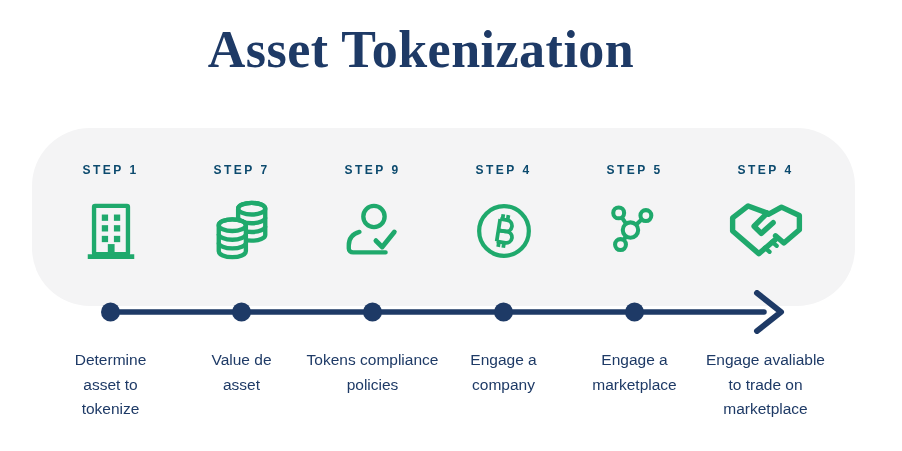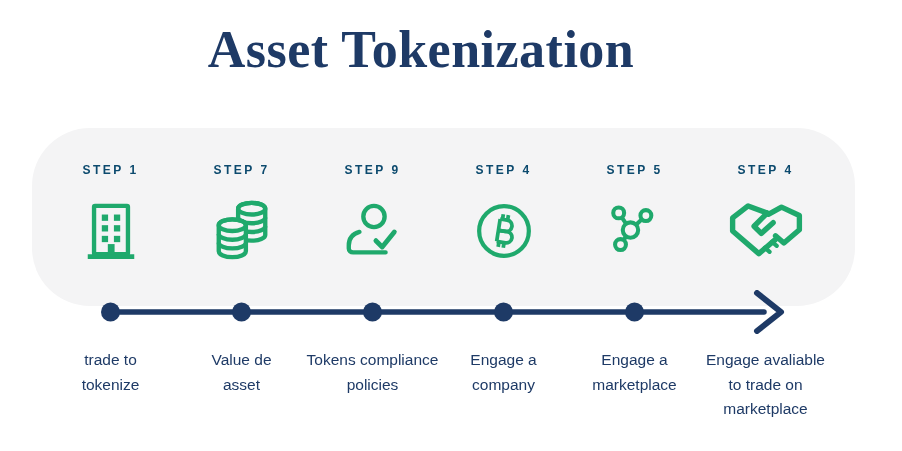--- a/index.html
+++ b/index.html
@@ -133,21 +133,22 @@
     <circle cx="241.5" cy="22" r="9.5" fill="#1e3a66"></circle>
     <circle cx="372.5" cy="22" r="9.5" fill="#1e3a66"></circle>
     <circle cx="503.5" cy="22" r="9.5" fill="#1e3a66"></circle>
     <circle cx="634.5" cy="22" r="9.5" fill="#1e3a66"></circle>
     <path d="M757 3 L781 22 L757 41" stroke="#1e3a66" stroke-width="6" stroke-linecap="round" stroke-linejoin="round"></path>
   </svg>
 
   <div class="cols desc-row">
     <div class="col">
         <div class="desc">
-      <span>trade to</span>
+      <span>Determine</span>
+      <span>asset to</span>
       <span>tokenize</span>
     </div>
       </div>
     <div class="col">
         <div class="desc">
       <span>Value de</span>
       <span>asset</span>
     </div>
       </div>
     <div class="col">

